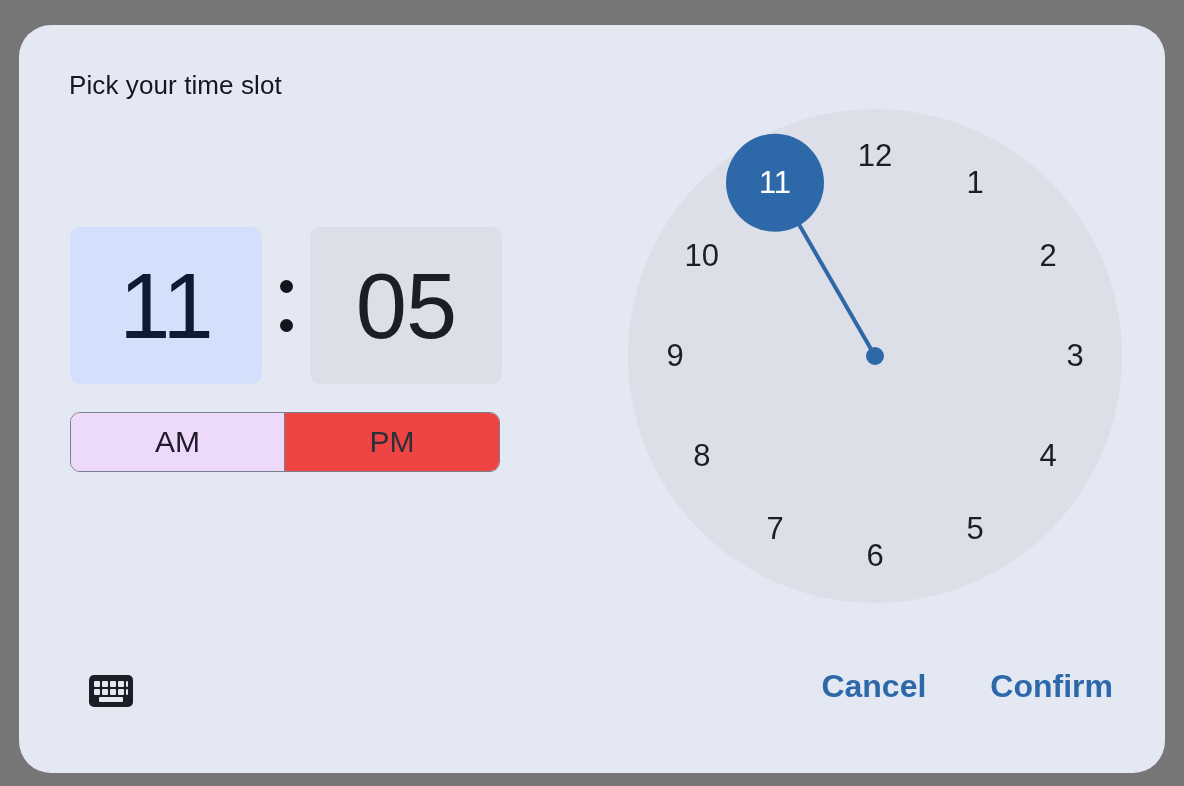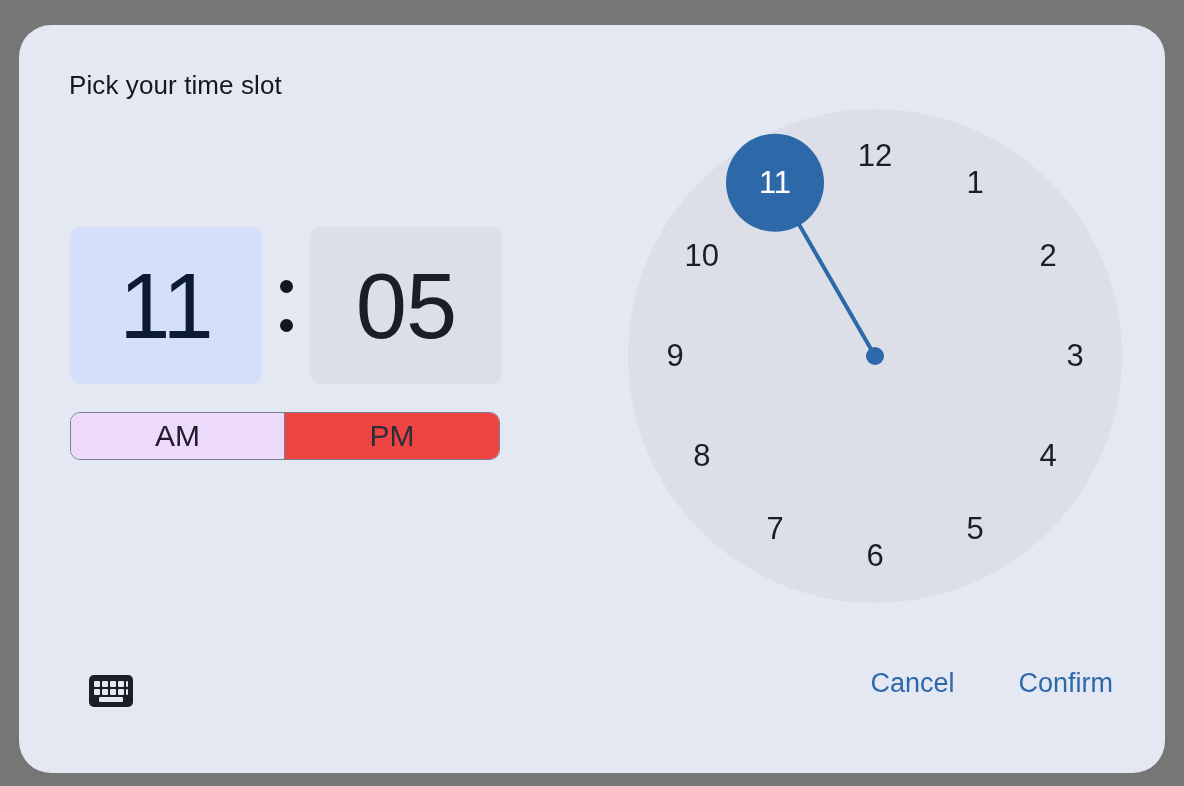--- a/index.html
+++ b/index.html
@@ -88,21 +88,21 @@
     height: 13px;
     border-radius: 50%;
     background: #13161D;
   }
 
   #meridiem-toggle {
     position: absolute;
     left: 0;
     top: 185px;
     width: 430px;
-    height: 48px;
+    height: 60px;
     border: 1.6px solid #7B7F8C;
     border-radius: 10px;
     display: flex;
     overflow: hidden;
     box-sizing: border-box;
   }
   .meridiem-option {
     flex: 1 1 50%;
     display: flex;
     align-items: center;
@@ -176,23 +176,23 @@
 
   #footer-actions {
     position: absolute;
     right: 52px;
     top: 643px;
     display: flex;
     align-items: center;
     gap: 64px;
   }
   .footer-action {
-    font-size: 27px;
+    font-size: 32px;
     color: #2D69A8;
-    font-weight: normal;
+    font-weight: bold;
     white-space: nowrap;
   }
 </style>
 </head>
 <body>
 
 <div id="dialog">
 
   <div id="dialog-title">Pick your time slot</div>
 

